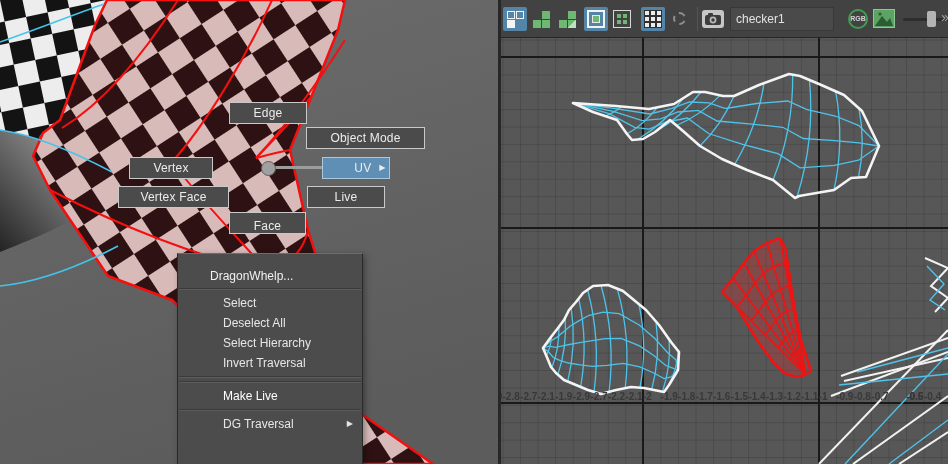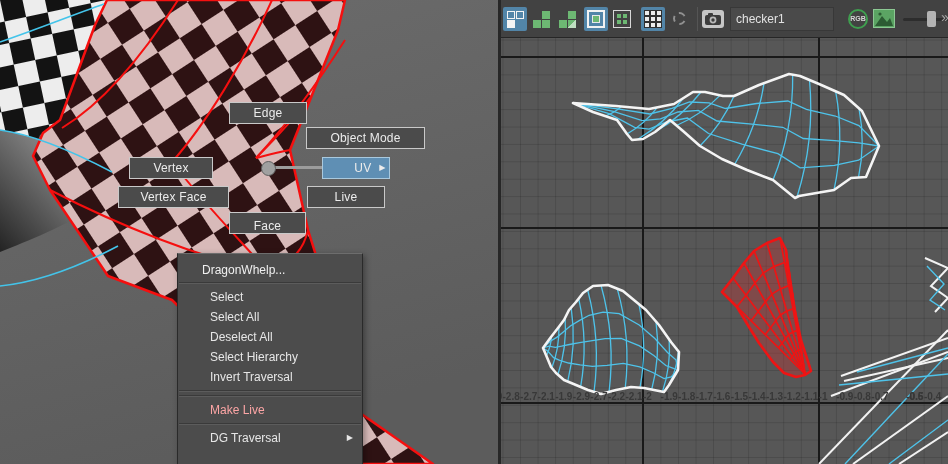--- a/index.html
+++ b/index.html
@@ -17,24 +17,24 @@
   .mk-btn.blue{background:#5f8fb4;border-color:#a9c9de;padding-left:28px;}
   .mk-arrow{font-size:8px;margin-left:8px;line-height:1;}
   #mk-handle{position:absolute;left:261px;top:161px;width:13px;height:13px;border-radius:50%;
              background:#a0a0a0;border:1px solid #5e5e5e;z-index:7;}
   #mk-line{position:absolute;left:272px;top:166px;width:50px;height:3px;background:#9c9c9c;z-index:5;}
 
   
   #context-menu{position:absolute;left:177px;top:253px;width:186px;height:226px;z-index:20;
                 background:#4c4c4c;border:1px solid #2a2a2a;border-top-color:#6d6d6d;
                 box-sizing:border-box;overflow:hidden;box-shadow:2px 2px 6px rgba(0,0,0,.35);}
-  .cm-title{height:17px;line-height:17px;padding:8px 0 0 24px;color:#f0f0f0;font-size:12px;}
+  .cm-title{height:17px;line-height:17px;padding:14px 0 0 24px;color:#f0f0f0;font-size:12px;margin-left:8px;}
   .cm-sep{height:1px;background:#3a3a3a;border-bottom:1px solid #5c5c5c;margin:3px 1px;}
-  .cm-item{height:20px;line-height:20px;padding-left:32px;color:#e6e6e6;font-size:12px;position:relative;}
-  .cm-item.disabled{color:#fca5a5;}
+  .cm-item{height:20px;line-height:20px;padding-left:32px;color:#e6e6e6;font-size:12px;position:relative;margin-left:13px;}
+  .cm-item.disabled{color:#ffffff;}
   .cm-check{position:absolute;right:9px;top:5px;width:9px;height:9px;border:1px solid #c4c4c4;}
   .cm-arrow{position:absolute;right:9px;top:0;font-size:8px;}
 
   
   #divider{position:absolute;left:498px;top:0;width:3px;height:464px;background:#272727;z-index:4;}
   #uv-panel{position:absolute;left:501px;top:0;width:447px;height:464px;background:#575757;overflow:hidden;}
 
   
   #uv-toolbar{position:absolute;left:0;top:0;width:447px;height:38px;background:#424242;
               border-bottom:1px solid #262626;display:flex;align-items:center;z-index:10;box-sizing:border-box;}
@@ -329,21 +329,20 @@
         <path d="M424.0,258.0 L447.0,268.0 L430.0,286.0 L447.0,298.0 L434.0,312.0" class="seg-white"></path>
         <path d="M426.0,266.0 L443.0,284.0 L429.0,300.0 L444.0,310.0" class="seg-cyan"></path>
       </svg>
   </div>
 
   <div id="context-menu">
     <div class="cm-title">DragonWhelp...</div>
     <div class="cm-sep"></div>
     <div id="cm-items">
         <div class="cm-item"><span>Select</span></div>
-        <div class="cm-item"><span>Select All</span></div>
         <div class="cm-item"><span>Deselect All</span></div>
         <div class="cm-item"><span>Select Hierarchy</span></div>
         <div class="cm-item"><span>Invert Traversal</span></div>
         <div class="cm-sep"></div>
         <div class="cm-sep"></div>
         <div class="cm-item disabled"><span>Make Live</span></div>
         <div class="cm-sep"></div>
         <div class="cm-item"><span>DG Traversal</span><span class="cm-arrow">▶</span></div>
       </div>
   </div>

